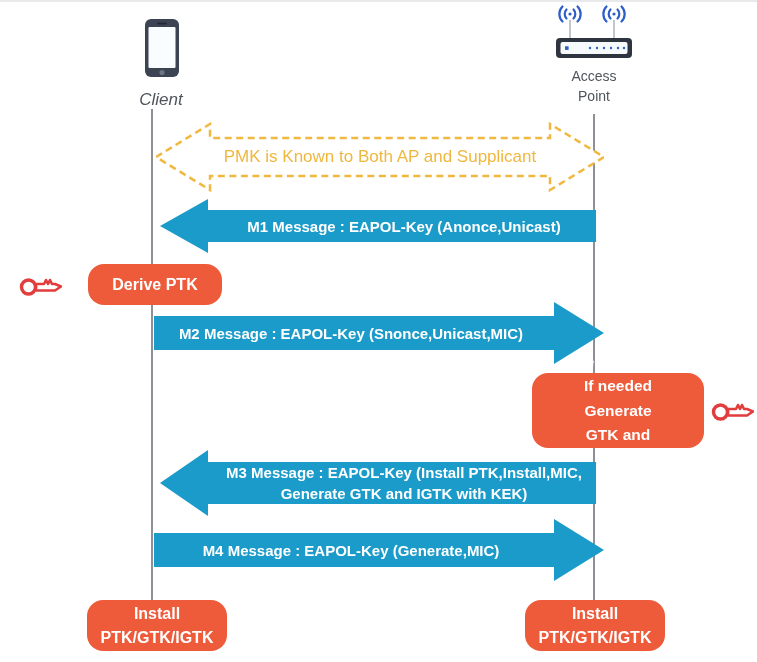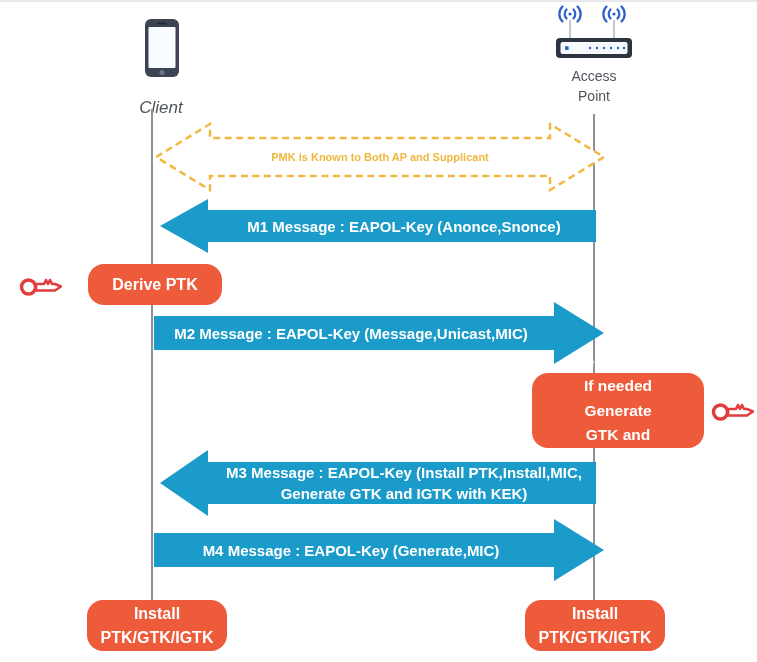--- a/index.html
+++ b/index.html
@@ -18,21 +18,21 @@
   .arrow-text{
     position:absolute;inset:0;display:flex;flex-direction:column;
     align-items:center;justify-content:center;
     color:#ffffff;font-weight:bold;font-size:15px;line-height:21px;
     text-align:center;pointer-events:none;
   }
   .pad-head-left{padding-left:52px;}
   .pad-head-right{padding-right:56px;}
   .pmk-text{
     position:absolute;inset:0;display:flex;align-items:center;justify-content:center;
-    color:#efb73e;font-size:11px;font-weight:bold;text-align:center;
+    color:#efb73e;font-size:17px;font-weight:normal;text-align:center;
   }
   .action-box{
     position:absolute;background:#ee5b3b;border-radius:16px;
     display:flex;align-items:center;justify-content:center;
     color:#ffffff;font-weight:bold;text-align:center;
     box-sizing:border-box;
   }
   .action-single{font-size:16px;}
   .action-multi{font-size:15.5px;line-height:1.55;padding:0 36px;}
   .install-box{font-size:16px;line-height:1.5;padding:0 14px;}
@@ -41,21 +41,21 @@
 <body>
 
 <div id="stage">
 
   <svg class="abs" style="left:145px;top:17px" width="34" height="58" viewBox="0 0 34 58">
     <rect x="0" y="0" width="34" height="58" rx="6" fill="#3c4454"></rect>
     <rect x="3.5" y="8" width="27" height="41" rx="1" fill="#fafdff"></rect>
     <rect x="12" y="3.5" width="10" height="2" rx="1" fill="#242b37"></rect>
     <circle cx="17" cy="53.5" r="2.6" fill="#6b7585"></circle>
   </svg>
-  <div class="abs actor-label client-label" style="left:111px;top:96px;width:100px">Client</div>
+  <div class="abs actor-label client-label" style="left:111px;top:88px;width:100px">Client</div>
 
   <svg class="abs" style="left:546px;top:2px" width="96" height="56" viewBox="0 0 96 56">
     <line x1="24" y1="16" x2="24" y2="36" stroke="#c3c7cb" stroke-width="2"></line>
     <line x1="68" y1="16" x2="68" y2="36" stroke="#c3c7cb" stroke-width="2"></line>
     <g stroke="#2e5ec9" stroke-width="2.2" fill="none" stroke-linecap="round">
       <path d="M20.5 5.5 a6.5 6.5 0 0 0 0 9"></path>
       <path d="M16.5 2.5 a10.5 10.5 0 0 0 0 15"></path>
       <path d="M27.5 5.5 a6.5 6.5 0 0 1 0 9"></path>
       <path d="M31.5 2.5 a10.5 10.5 0 0 1 0 15"></path>
       <path d="M64.5 5.5 a6.5 6.5 0 0 0 0 9"></path>
@@ -86,34 +86,34 @@
     <svg width="448" height="70" viewBox="0 0 448 70">
       <path d="M0 35 L54 2 L54 16 L394 16 L394 2 L448 35 L394 68 L394 54 L54 54 L54 68 Z" fill="#ffffff" stroke="#f0b840" stroke-width="2.5" stroke-dasharray="7 4.5" stroke-linejoin="miter"></path>
     </svg>
     <div class="pmk-text">PMK is Known to Both AP and Supplicant</div>
   </div>
 
   <div class="arrow" style="left:160px;top:197px;width:436px;height:54px">
     <svg width="436" height="54" viewBox="0 0 436 54">
       <polygon points="0,27 48,0 48,11 436,11 436,43 48,43 48,54" fill="#1b9bc9"></polygon>
     </svg>
-    <div class="arrow-text pad-head-left">M1 Message : EAPOL-Key (Anonce,Snonce)</div>
+    <div class="arrow-text pad-head-left">M1 Message : EAPOL-Key (Anonce,Unicast)</div>
   </div>
 
   <svg class="abs" style="left:18px;top:267px" width="44" height="32" viewBox="0 0 44 32">
     <circle cx="10.5" cy="18" r="7" fill="none" stroke="#e23d3d" stroke-width="3.4"></circle>
     <path d="M18 15 h8 l2 -4 2 4 2 -4 2 4 h3 l6 2.5 -6 4 H18 Z" fill="none" stroke="#e23d3d" stroke-width="2.6" stroke-linejoin="round"></path>
   </svg>
   <div class="action-box action-single" style="left:88px;top:262px;width:134px;height:41px">Derive PTK</div>
 
   <div class="arrow" style="left:154px;top:300px;width:450px;height:62px">
     <svg width="450" height="62" viewBox="0 0 450 62">
       <polygon points="450,31 400,0 400,14 0,14 0,48 400,48 400,62" fill="#1b9bc9"></polygon>
     </svg>
-    <div class="arrow-text pad-head-right">M2 Message : EAPOL-Key (Message,Unicast,MIC)</div>
+    <div class="arrow-text pad-head-right">M2 Message : EAPOL-Key (Snonce,Unicast,MIC)</div>
   </div>
 
   <div class="action-box action-multi" style="left:532px;top:371px;width:172px;height:75px">Derive PTK, If needed Generate GTK and IGTK</div>
   <svg class="abs" style="left:710px;top:392px" width="44" height="32" viewBox="0 0 44 32">
     <circle cx="10.5" cy="18" r="7" fill="none" stroke="#e23d3d" stroke-width="3.4"></circle>
     <path d="M18 15 h8 l2 -4 2 4 2 -4 2 4 h3 l6 2.5 -6 4 H18 Z" fill="none" stroke="#e23d3d" stroke-width="2.6" stroke-linejoin="round"></path>
   </svg>
 
   <div class="arrow" style="left:160px;top:448px;width:436px;height:66px">
     <svg width="436" height="66" viewBox="0 0 436 66">

